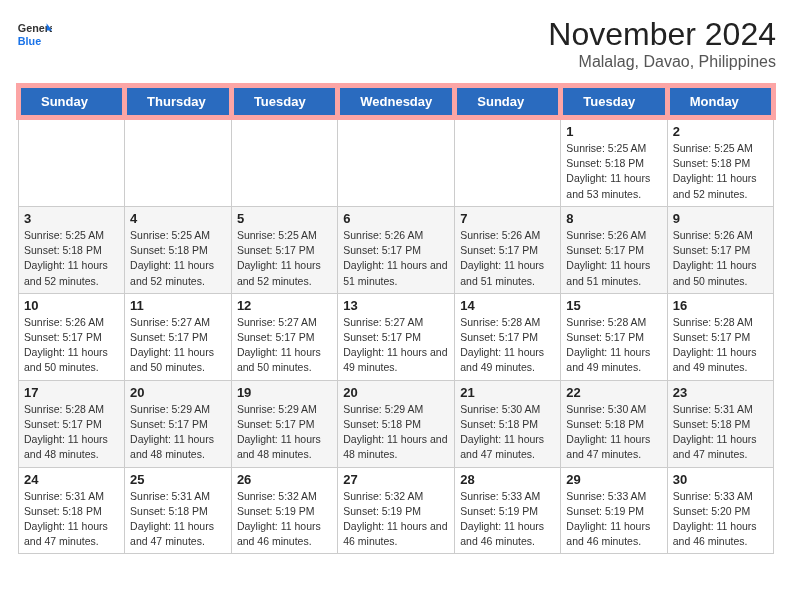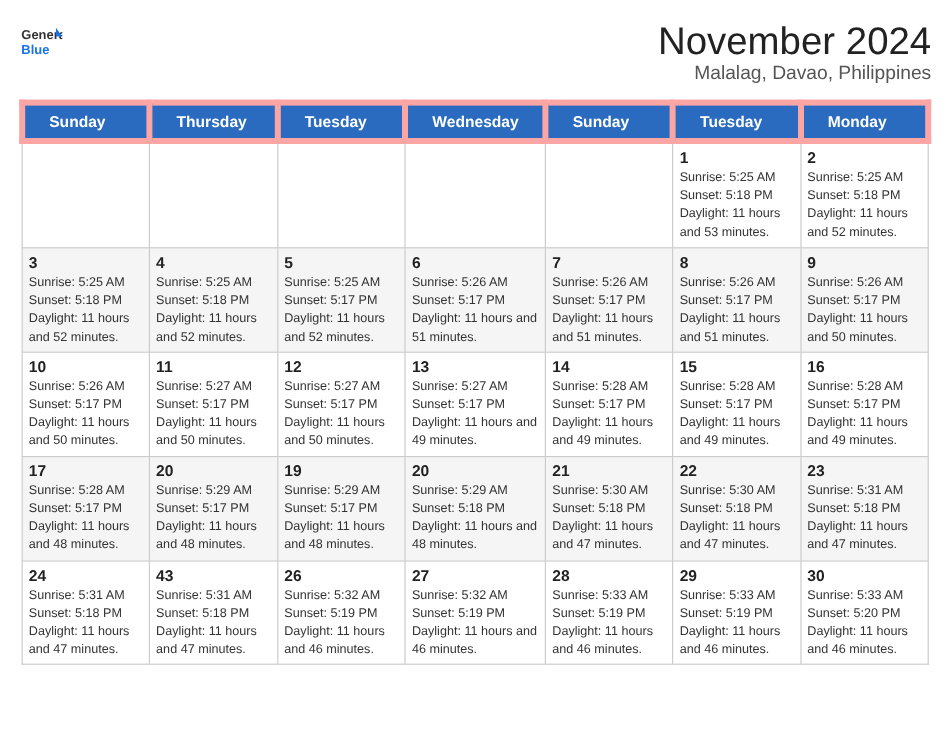--- a/index.html
+++ b/index.html
@@ -212,21 +212,21 @@
           <span class="day-num">23</span>
           <div class="day-info">Sunrise: 5:31 AM<br>Sunset: 5:18 PM<br>Daylight: 11 hours and 47 minutes.</div>
         </td>
       </tr>
       <tr>
         <td>
           <span class="day-num">24</span>
           <div class="day-info">Sunrise: 5:31 AM<br>Sunset: 5:18 PM<br>Daylight: 11 hours and 47 minutes.</div>
         </td>
         <td>
-          <span class="day-num">43</span>
+          <span class="day-num">25</span>
           <div class="day-info">Sunrise: 5:31 AM<br>Sunset: 5:18 PM<br>Daylight: 11 hours and 47 minutes.</div>
         </td>
         <td>
           <span class="day-num">26</span>
           <div class="day-info">Sunrise: 5:32 AM<br>Sunset: 5:19 PM<br>Daylight: 11 hours and 46 minutes.</div>
         </td>
         <td>
           <span class="day-num">27</span>
           <div class="day-info">Sunrise: 5:32 AM<br>Sunset: 5:19 PM<br>Daylight: 11 hours and 46 minutes.</div>
         </td>

